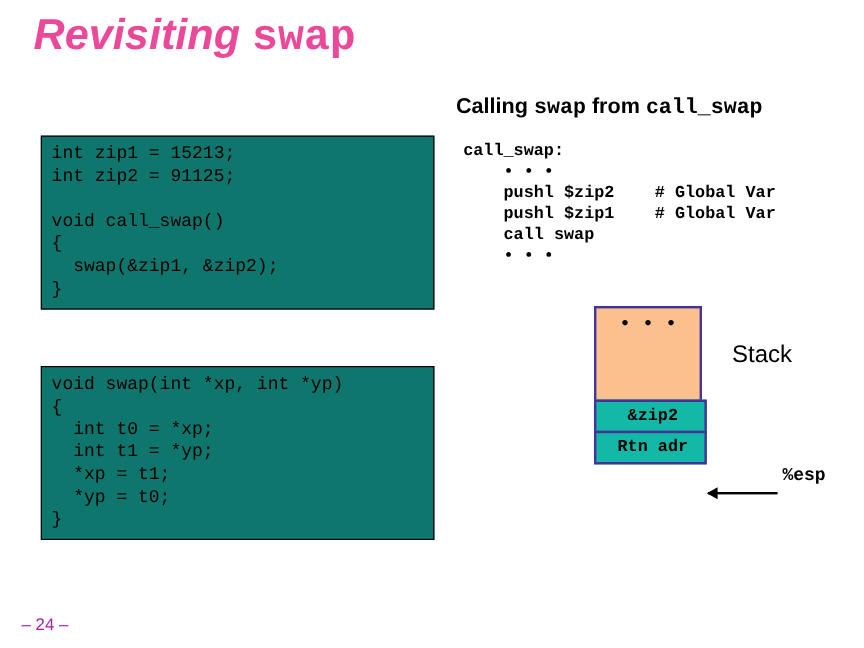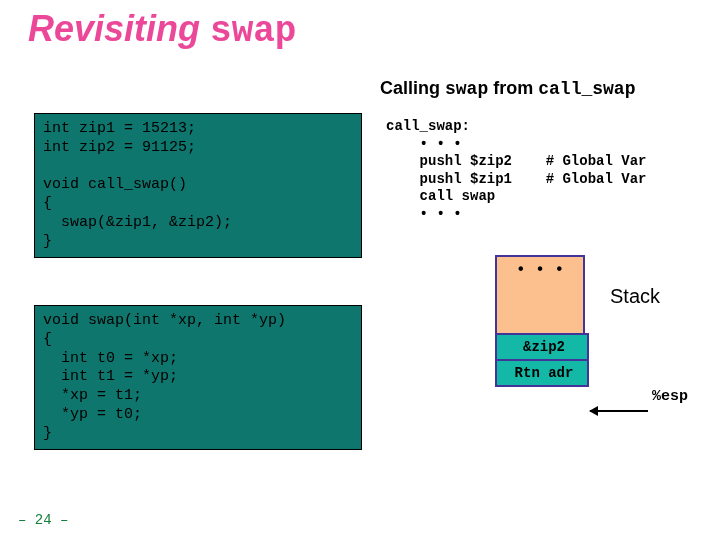--- a/index.html
+++ b/index.html
@@ -123,22 +123,21 @@
     top: -4px;
     border-right: 9px solid #000;
     border-top: 5px solid transparent;
     border-bottom: 5px solid transparent;
   }
   .footer-left {
     position: absolute;
     bottom: 12px;
     left: 18px;
     font-size: 14px;
-    color: #15803d;
-    font-family: Liberation Mono, monospace;
+    color: #a21caf;
   }
   .footer-right {
     position: absolute;
     bottom: 12px;
     right: 14px;
     font-size: 14px;
     color: #333;
   }
 </style>
 </head>

